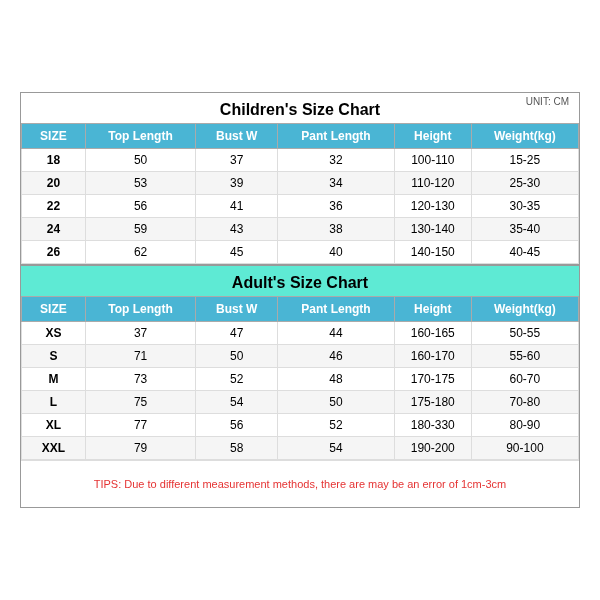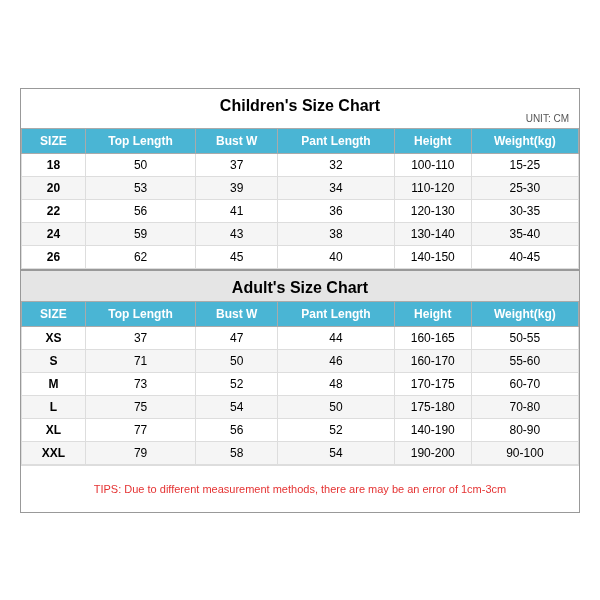--- a/index.html
+++ b/index.html
@@ -15,33 +15,33 @@
     .chart-wrapper {
       width: 560px;
       border: 1px solid #999;
       background: #fff;
     }
     .section-title-row {
       display: flex;
       align-items: center;
       justify-content: center;
       background: #fff;
-      padding: 8px 10px 13px 10px;
+      padding: 8px 10px 4px 10px;
       position: relative;
     }
     .section-title {
       font-size: 16px;
       font-weight: bold;
       color: #000;
       text-align: center;
     }
     .unit-label {
       position: absolute;
       right: 10px;
-      bottom: 4px;
+      bottom: 16px;
       font-size: 10px;
       color: #555;
     }
     table {
       width: 100%;
       border-collapse: collapse;
     }
     thead tr th {
       background: #4ab5d4;
       color: #fff;
@@ -64,21 +64,21 @@
     tbody tr:nth-child(even) td {
       background: #f5f5f5;
     }
     tbody tr td:first-child {
       font-weight: bold;
     }
     .adult-section-title-row {
       display: flex;
       align-items: center;
       justify-content: center;
-      background: #e5e5e5;
+      background: #5eead4;
       padding: 8px 10px 4px 10px;
       border-top: 2px solid #999;
     }
     .tips-row {
       padding: 17px 10px;
       font-size: 11px;
       color: #e53333;
       text-align: center;
       border-top: 1px solid #ddd;
     }
@@ -194,21 +194,21 @@
           <td>54</td>
           <td>50</td>
           <td>175-180</td>
           <td>70-80</td>
         </tr>
         <tr>
           <td>XL</td>
           <td>77</td>
           <td>56</td>
           <td>52</td>
-          <td>140-190</td>
+          <td>180-330</td>
           <td>80-90</td>
         </tr>
         <tr>
           <td>XXL</td>
           <td>79</td>
           <td>58</td>
           <td>54</td>
           <td>190-200</td>
           <td>90-100</td>
         </tr>

